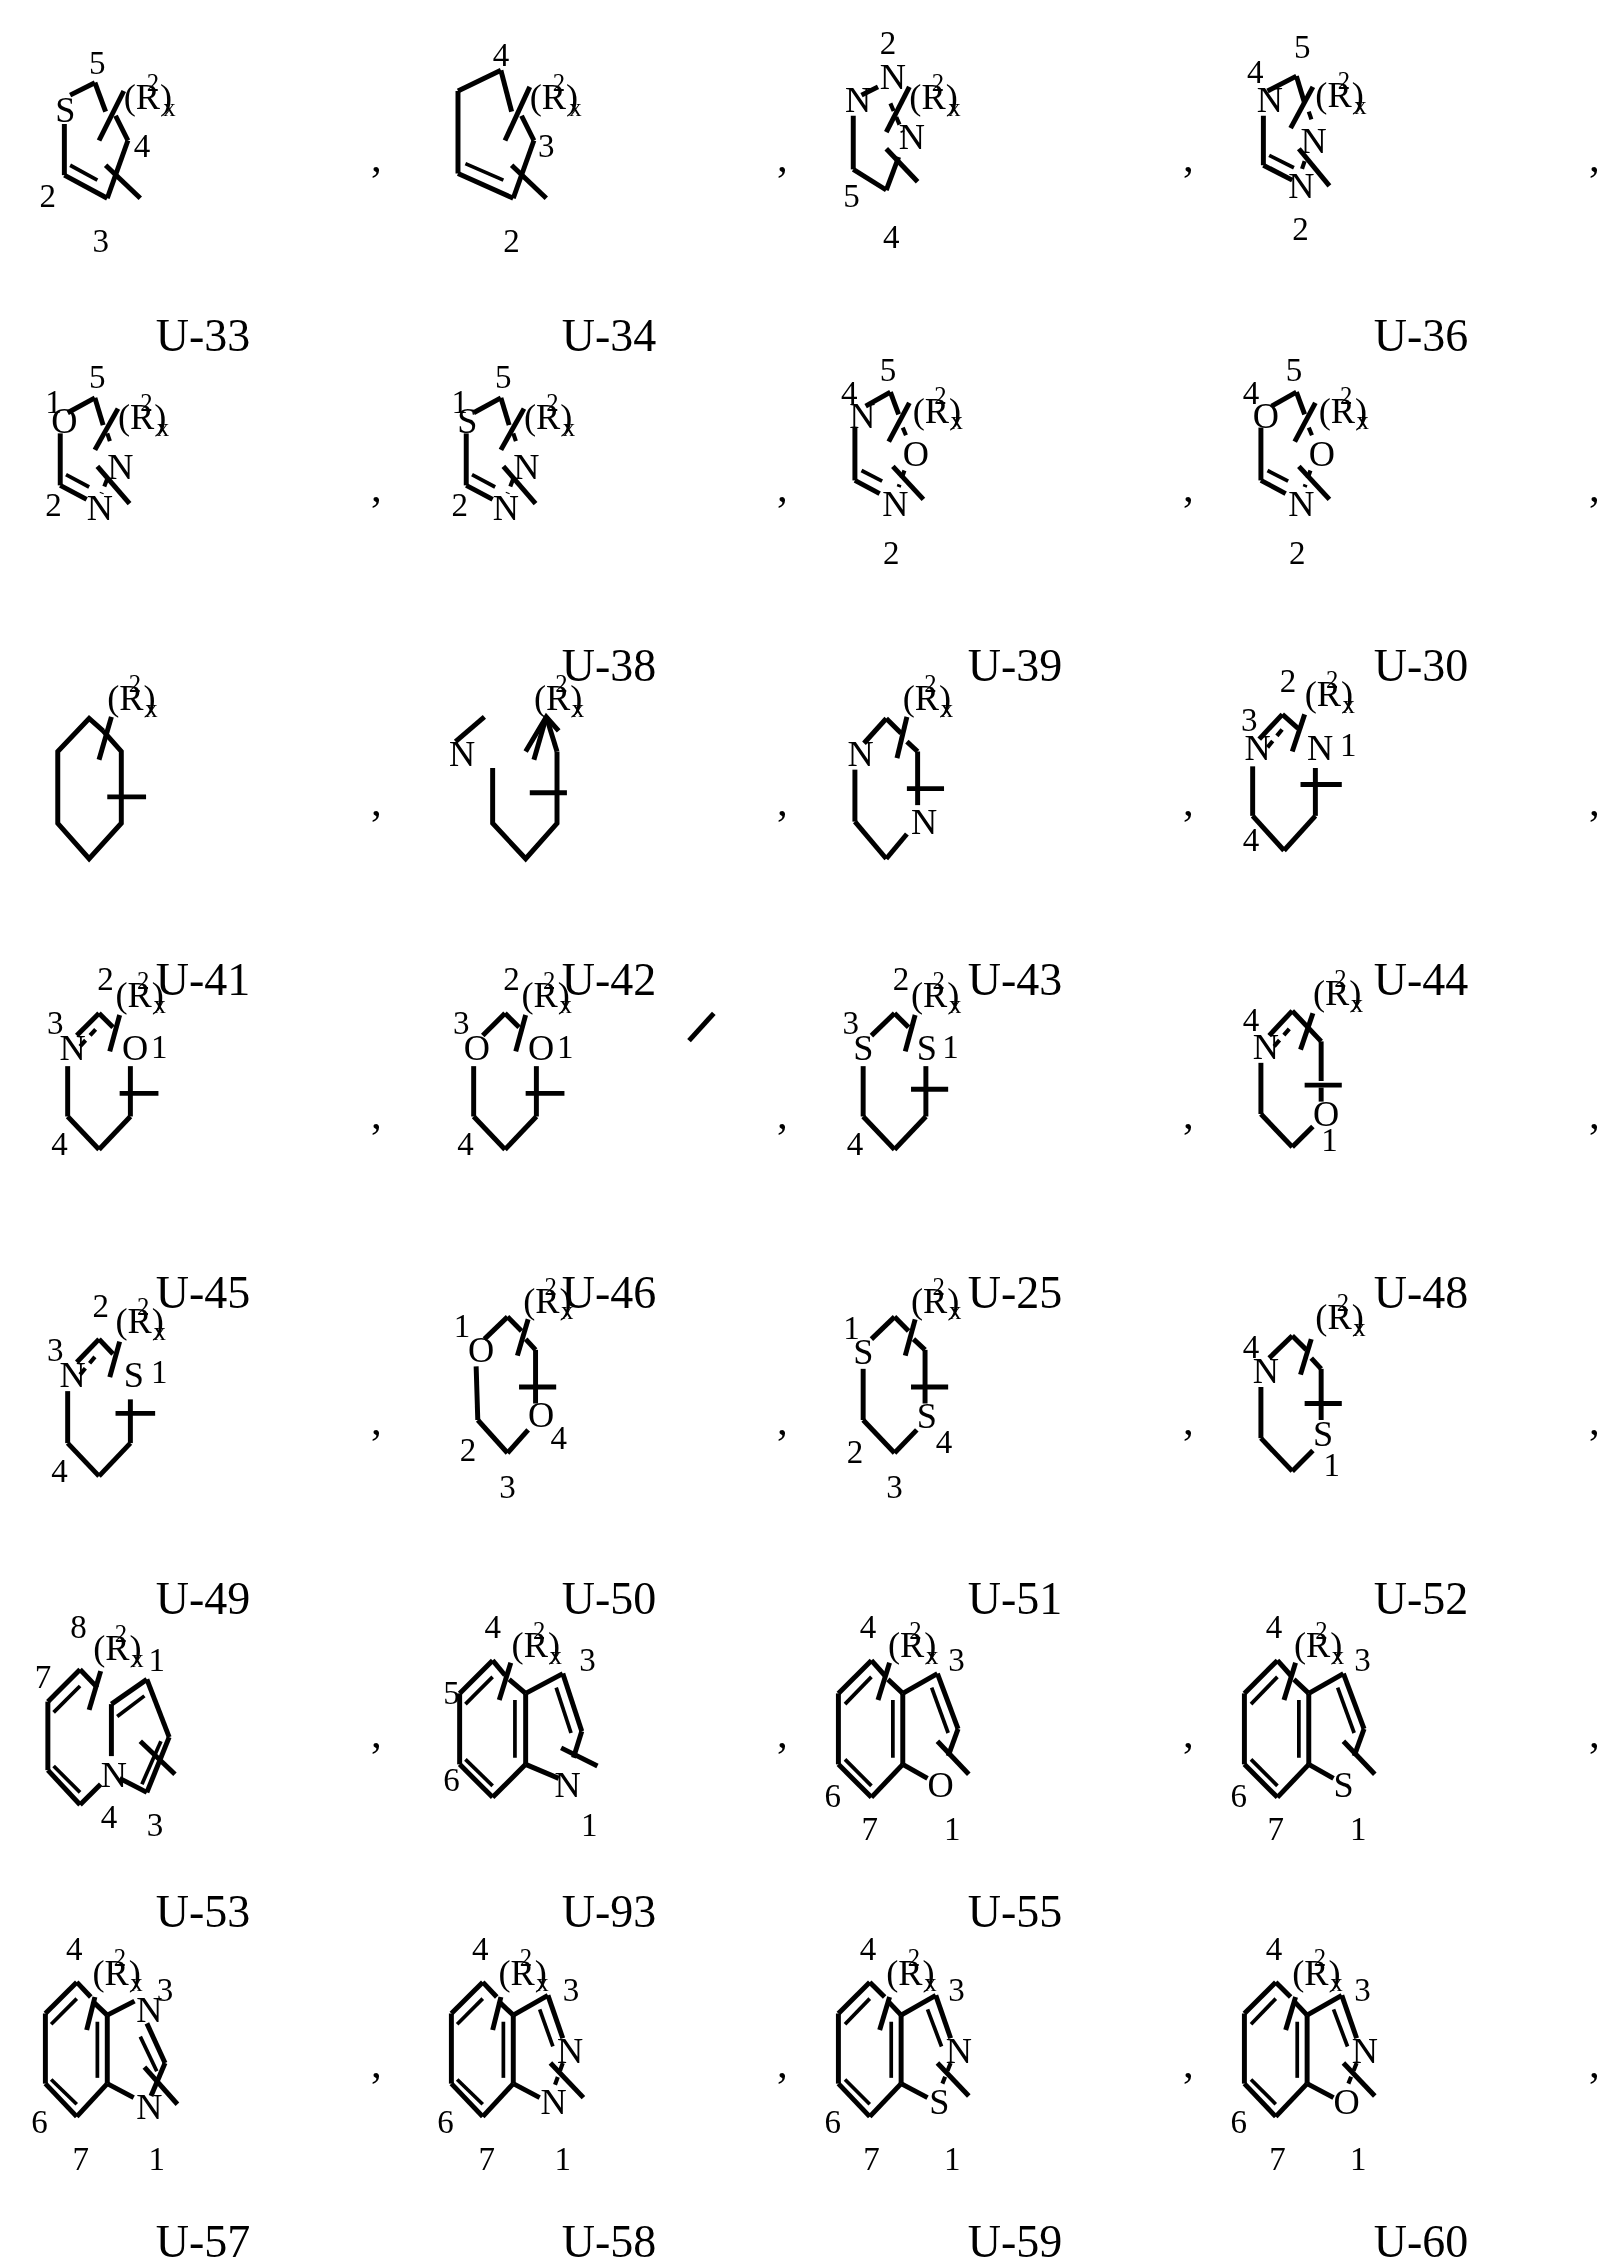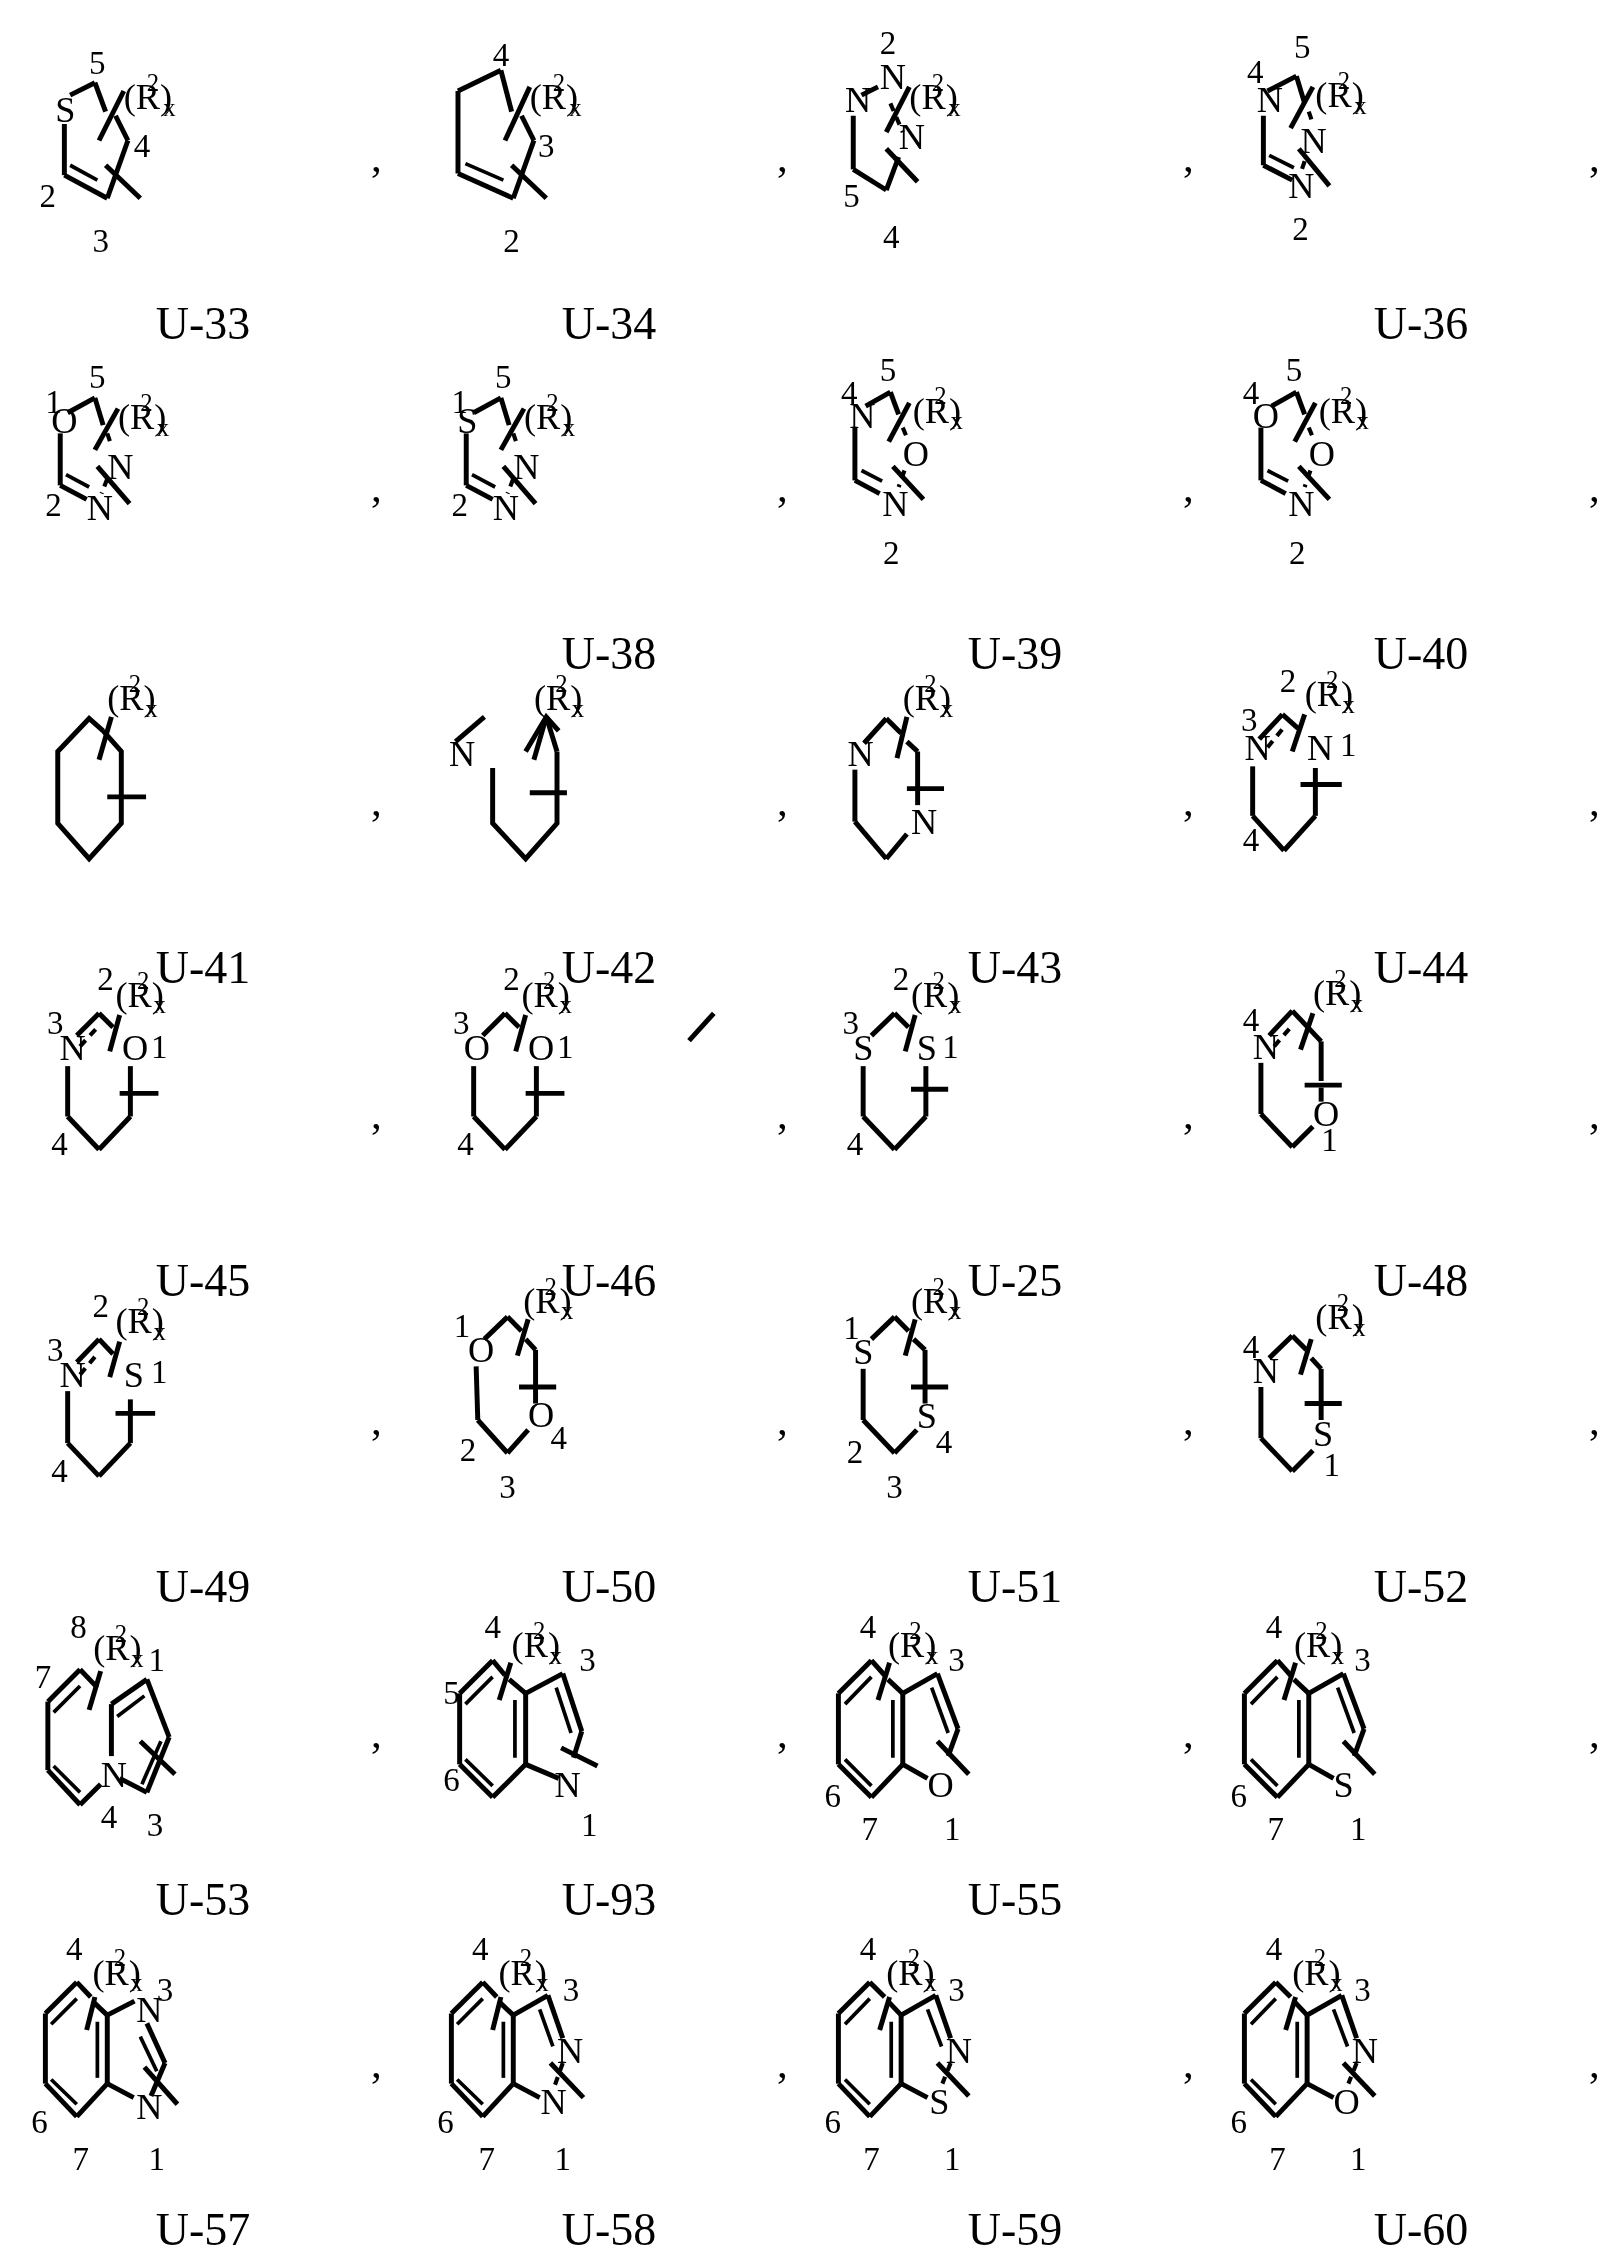--- a/index.html
+++ b/index.html
@@ -7,21 +7,21 @@
   #grid { position: relative; width: 1624px; height: 2261px; }
   .cell { position: absolute; width: 406px; height: 314px; }
   .cell svg { position: absolute; left: 0; top: 0; width: 406px; height: 248px; overflow: visible; }
   .cell svg line, .cell svg polyline { stroke: #000; stroke-width: 6; fill: none; stroke-linecap: butt; stroke-linejoin: miter; }
   .cell svg .thin { stroke-width: 4.5; }
   .cell svg .dash { stroke-dasharray: 10 8; stroke-width: 5; }
   .cell svg text { font-family: "Liberation Serif", serif; font-size: 44px; fill: #000; }
   .cell svg text.num { font-size: 40px; }
   .cell svg text.sup { font-size: 30px; }
   .cell svg text.sub { font-size: 30px; }
-  .label { position: absolute; top: 264px; left: 0; width: 406px; text-align: center; font-size: 46px; letter-spacing: 0px; }
+  .label { position: absolute; top: 276px; left: 0; width: 406px; text-align: center; font-size: 46px; letter-spacing: 0px; }
   .comma { position: absolute; font-size: 43px; top: 99px; left: 371px; }
 </style>
 </head>
 <body>
 
 <div id="grid">
 
   <div class="cell" style="left:0px;top:33px;">
     <svg viewBox="0 0 492 300">
       <line x1="85" y1="75" x2="115" y2="60"></line>
@@ -204,21 +204,21 @@
       <text x="110" y="125">O</text>
       <text x="85" y="185">N</text>
       <text class="num" x="30" y="50">4</text>
       <text class="num" x="82" y="22">5</text>
       <text class="num" x="86" y="243">2</text>
       <text x="122" y="72">(<tspan>R</tspan>)</text>
       <text class="sup" x="148" y="50">2</text>
       <text class="sub" x="168" y="80">x</text>
     </svg>
     <span class="comma">,</span>
-    <div class="label">U-40</div>
+    <div class="label">U-30</div>
   </div>
 
   <div class="cell" style="left:0px;top:677px;">
     <svg viewBox="0 0 492 300">
       <polyline points="125,65 147,90 147,177 108,220 70,177 70,90 108,50 125,65"></polyline>
       <line x1="120" y1="100" x2="135" y2="48"></line>
       <line x1="130" y1="145" x2="177" y2="145"></line>
       <text x="130" y="40">(<tspan>R</tspan>)</text>
       <text class="sup" x="156" y="18">2</text>
       <text class="sub" x="176" y="48">x</text>

